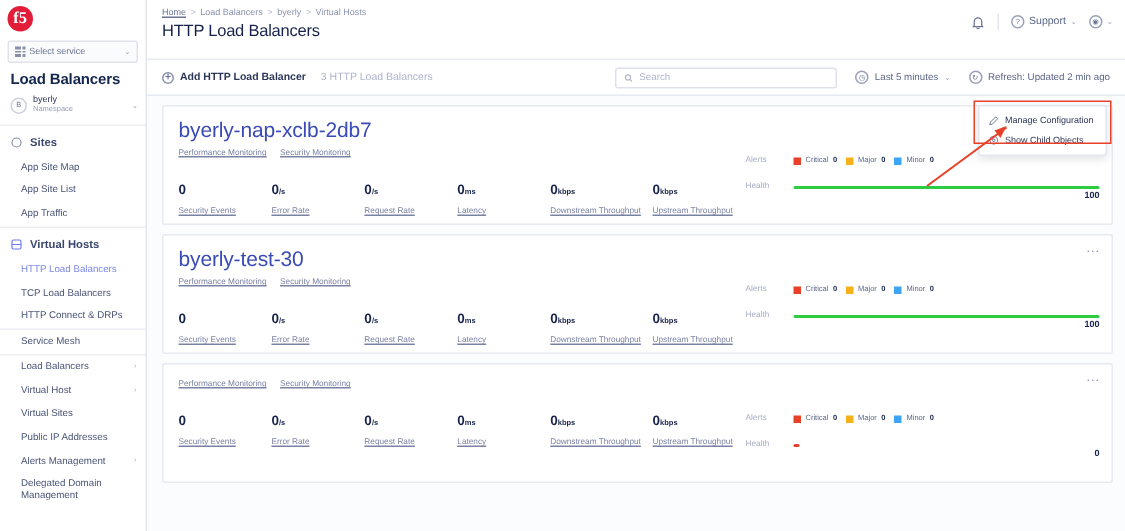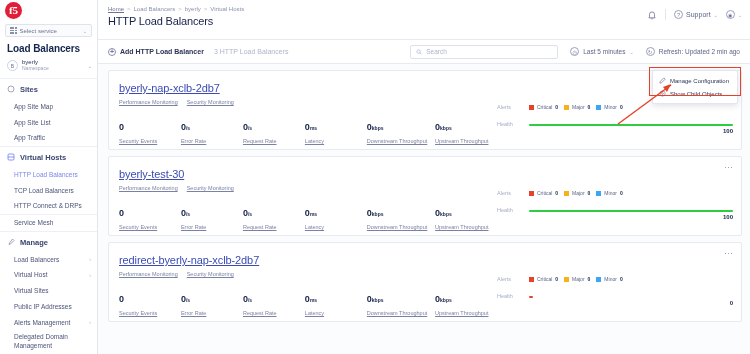--- a/index.html
+++ b/index.html
@@ -53,21 +53,21 @@
     width: 11px; height: 11px; border-radius: 50%;
     border: 1px solid #ccd1e0; color: #6b7392;
     font-size: 5px; display: flex; align-items: center; justify-content: center;
   }
   .ns-text { flex: 1; line-height: 1.15; }
   .ns-name { font-size: 6px; color: #2a3congress; color: #2c3558; }
   .ns-sub { font-size: 5px; color: #9aa0bb; }
 
   .nav-sep { height: 1px; background: #edeff5; margin: 0 0 0 0; }
   .nav-group-head {
-    display: flex; align-items: flex-start; gap: 5px;
+    display: flex; align-items: flex-end; gap: 5px;
     padding: 6px 5px 5px 7px;
     font-size: 7.5px; font-weight: bold; color: #3b4670;
   }
   .nav-ico { width: 8px; height: 8px; flex: 0 0 8px; color: #8a90ac; }
   .nav-ico svg { display: block; width: 8px; height: 8px; }
   .nav-item {
     display: flex; align-items: center;
     padding: 3px 6px 3px 14px;
     font-size: 6.5px; color: #4a5478; line-height: 1.5;
   }
@@ -123,21 +123,21 @@
   .content { flex: 1; overflow: hidden; padding: 6px 8px 0 10px; position: relative; }
 
   
   .card {
     background: #fff; border: 1px solid #e8eaf1; border-radius: 2px;
     height: 80px; margin-bottom: 6px; position: relative;
     display: flex; padding: 7px 8px 0 10px;
   }
   .card-left { flex: 1 1 auto; min-width: 0; }
   .card-name {
-    font-size: 11px; color: #3b4bb5; text-decoration: underline;
+    font-size: 14px; color: #3b4bb5; 
     letter-spacing: -0.1px; display: inline-block;
   }
   .sublinks { display: flex; gap: 9px; margin-top: 3px; }
   .sublink { font-size: 5.5px; color: #7a82a3; text-decoration: underline; }
   .metrics { display: flex; margin-top: 11px; }
   .metric { width: 79px; }
   .metric:nth-child(5) { width: 87px; }
   .m-val { font-size: 9px; font-weight: bold; color: #16224a; line-height: 1; }
   .m-unit { font-size: 5px; font-weight: bold; color: #16224a; }
   .m-label { font-size: 5.5px; color: #7a82a3; text-decoration: underline; margin-top: 4px; display: block; }
@@ -262,28 +262,20 @@
     <div class="nav-item">
         <span>HTTP Connect &amp; DRPs</span>
       </div>
     <div class="nav-sep"></div>
 
     <div class="nav-item">
         <span>Service Mesh</span>
       </div>
     <div class="nav-sep"></div>
 
-    <div class="nav-group-head">
-      <span class="nav-ico">
-          <svg viewBox="0 0 16 16" fill="none" stroke="currentColor" stroke-width="1.6">
-            <path d="M11 2l3 3-7 7-3 1 1-3z"></path>
-          </svg>
-        </span>
-      <span>Manage</span>
-    </div>
     <div class="nav-item">
         <span>Load Balancers</span>
         <span class="chev">›</span>
       </div>
     <div class="nav-item">
         <span>Virtual Host</span>
         <span class="chev">›</span>
       </div>
     <div class="nav-item">
         <span>Virtual Sites</span>
@@ -456,21 +448,20 @@
         </div>
         <div class="kebab">
             <i></i>
             <i></i>
             <i></i>
           </div>
       </div>
 
       <div class="card">
         <div class="card-left">
-          <a class="card-name">redirect-byerly-nap-xclb-2db7</a>
           <div class="sublinks">
             <a class="sublink">Performance Monitoring</a>
             <a class="sublink">Security Monitoring</a>
           </div>
           <div class="metrics">
             <div class="metric"><span class="m-val">0</span><span class="m-unit"></span><a class="m-label">Security Events</a></div>
             <div class="metric"><span class="m-val">0</span><span class="m-unit">/s</span><a class="m-label">Error Rate</a></div>
             <div class="metric"><span class="m-val">0</span><span class="m-unit">/s</span><a class="m-label">Request Rate</a></div>
             <div class="metric"><span class="m-val">0</span><span class="m-unit">ms</span><a class="m-label">Latency</a></div>
             <div class="metric"><span class="m-val">0</span><span class="m-unit">kbps</span><a class="m-label">Downstream Throughput</a></div>

